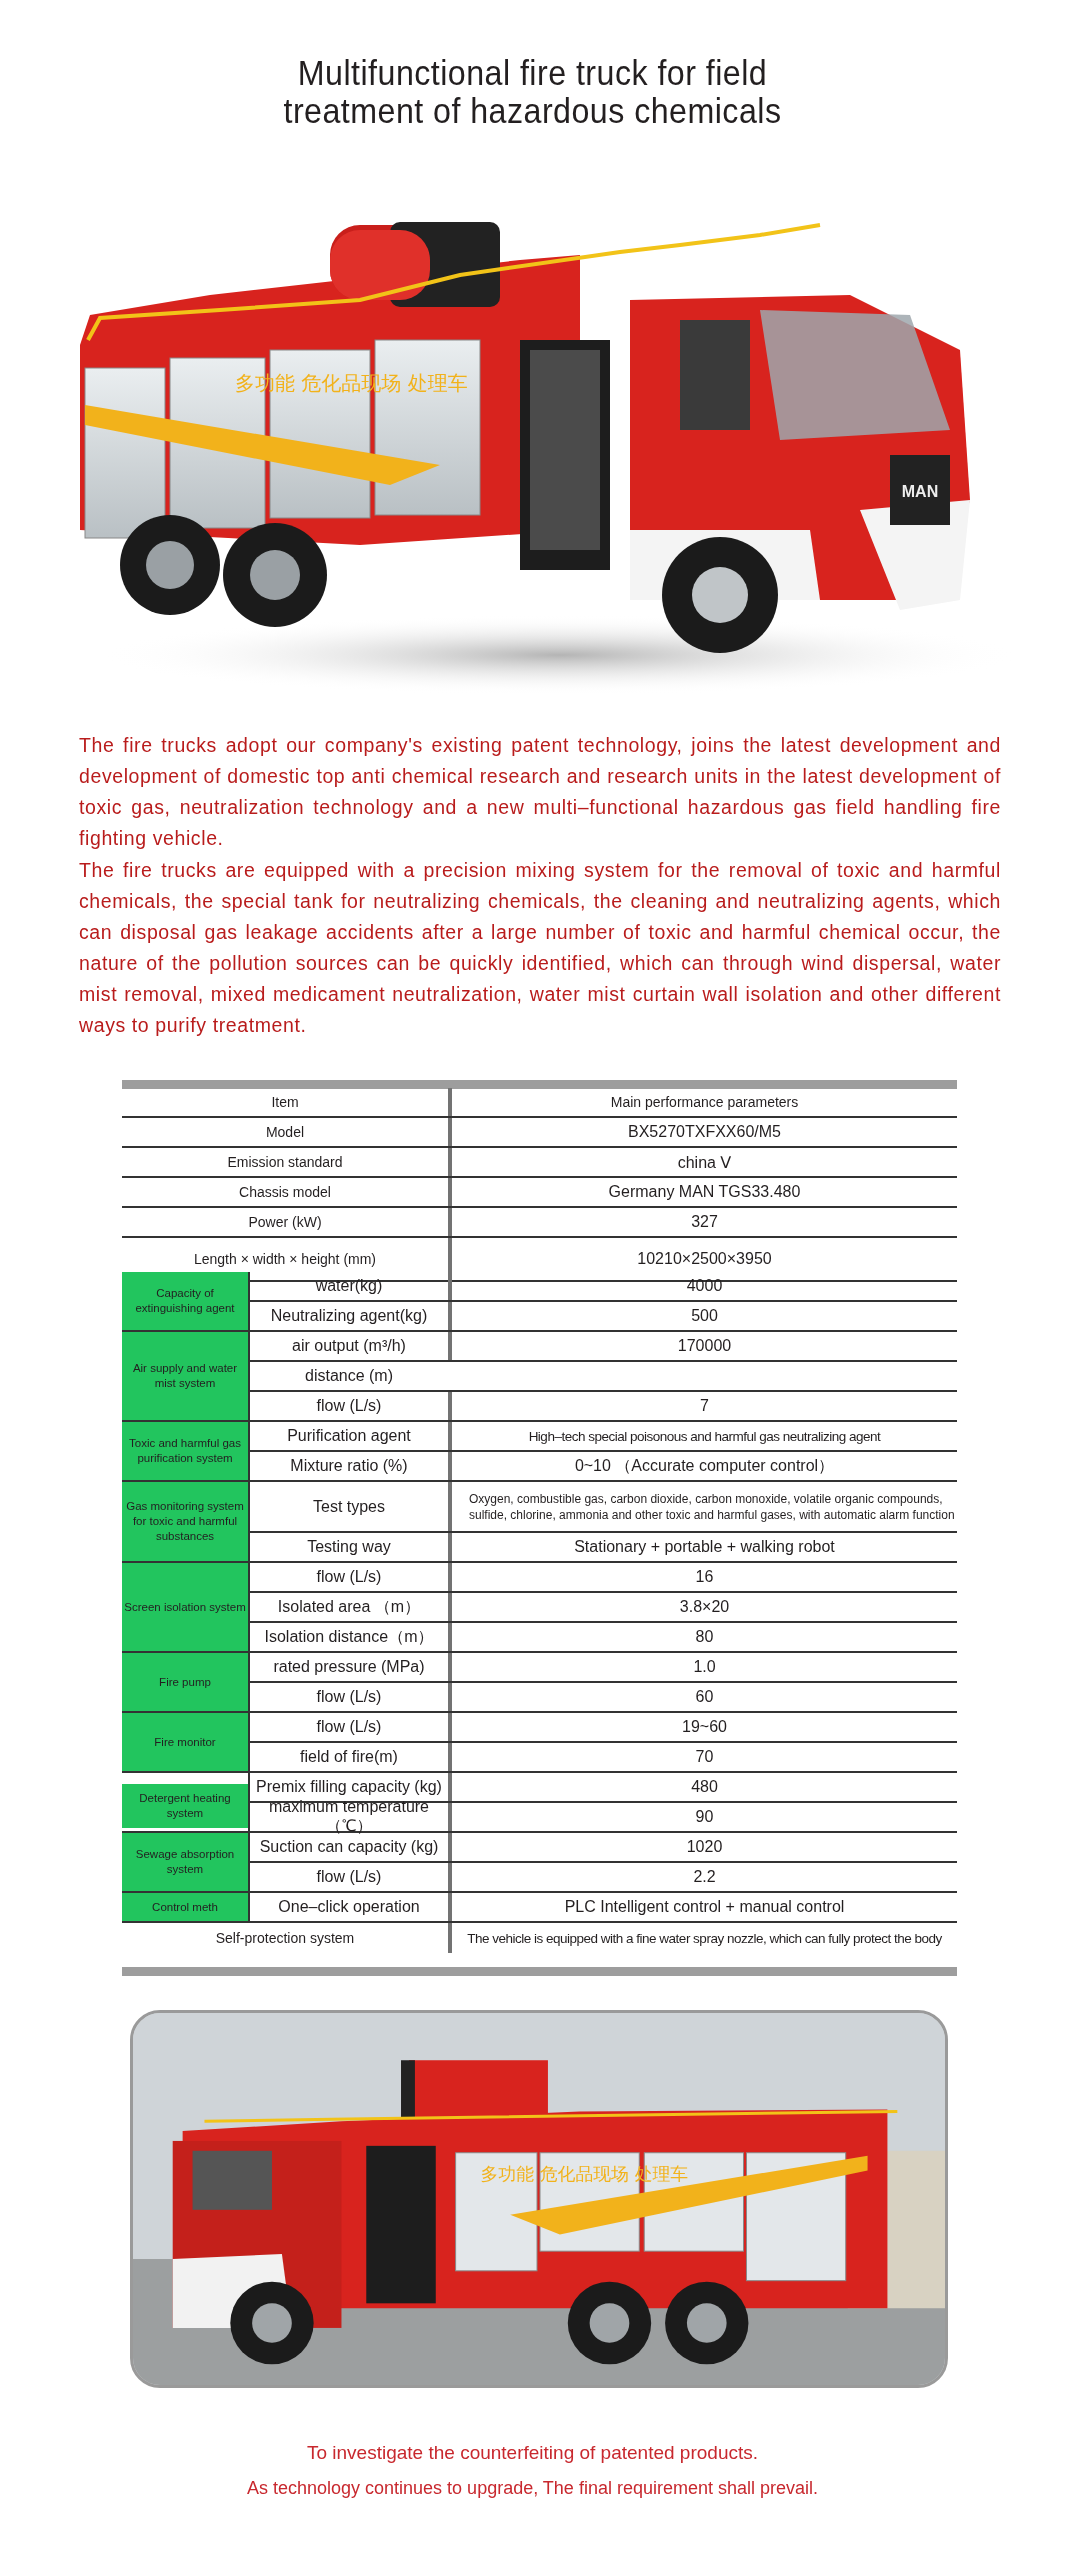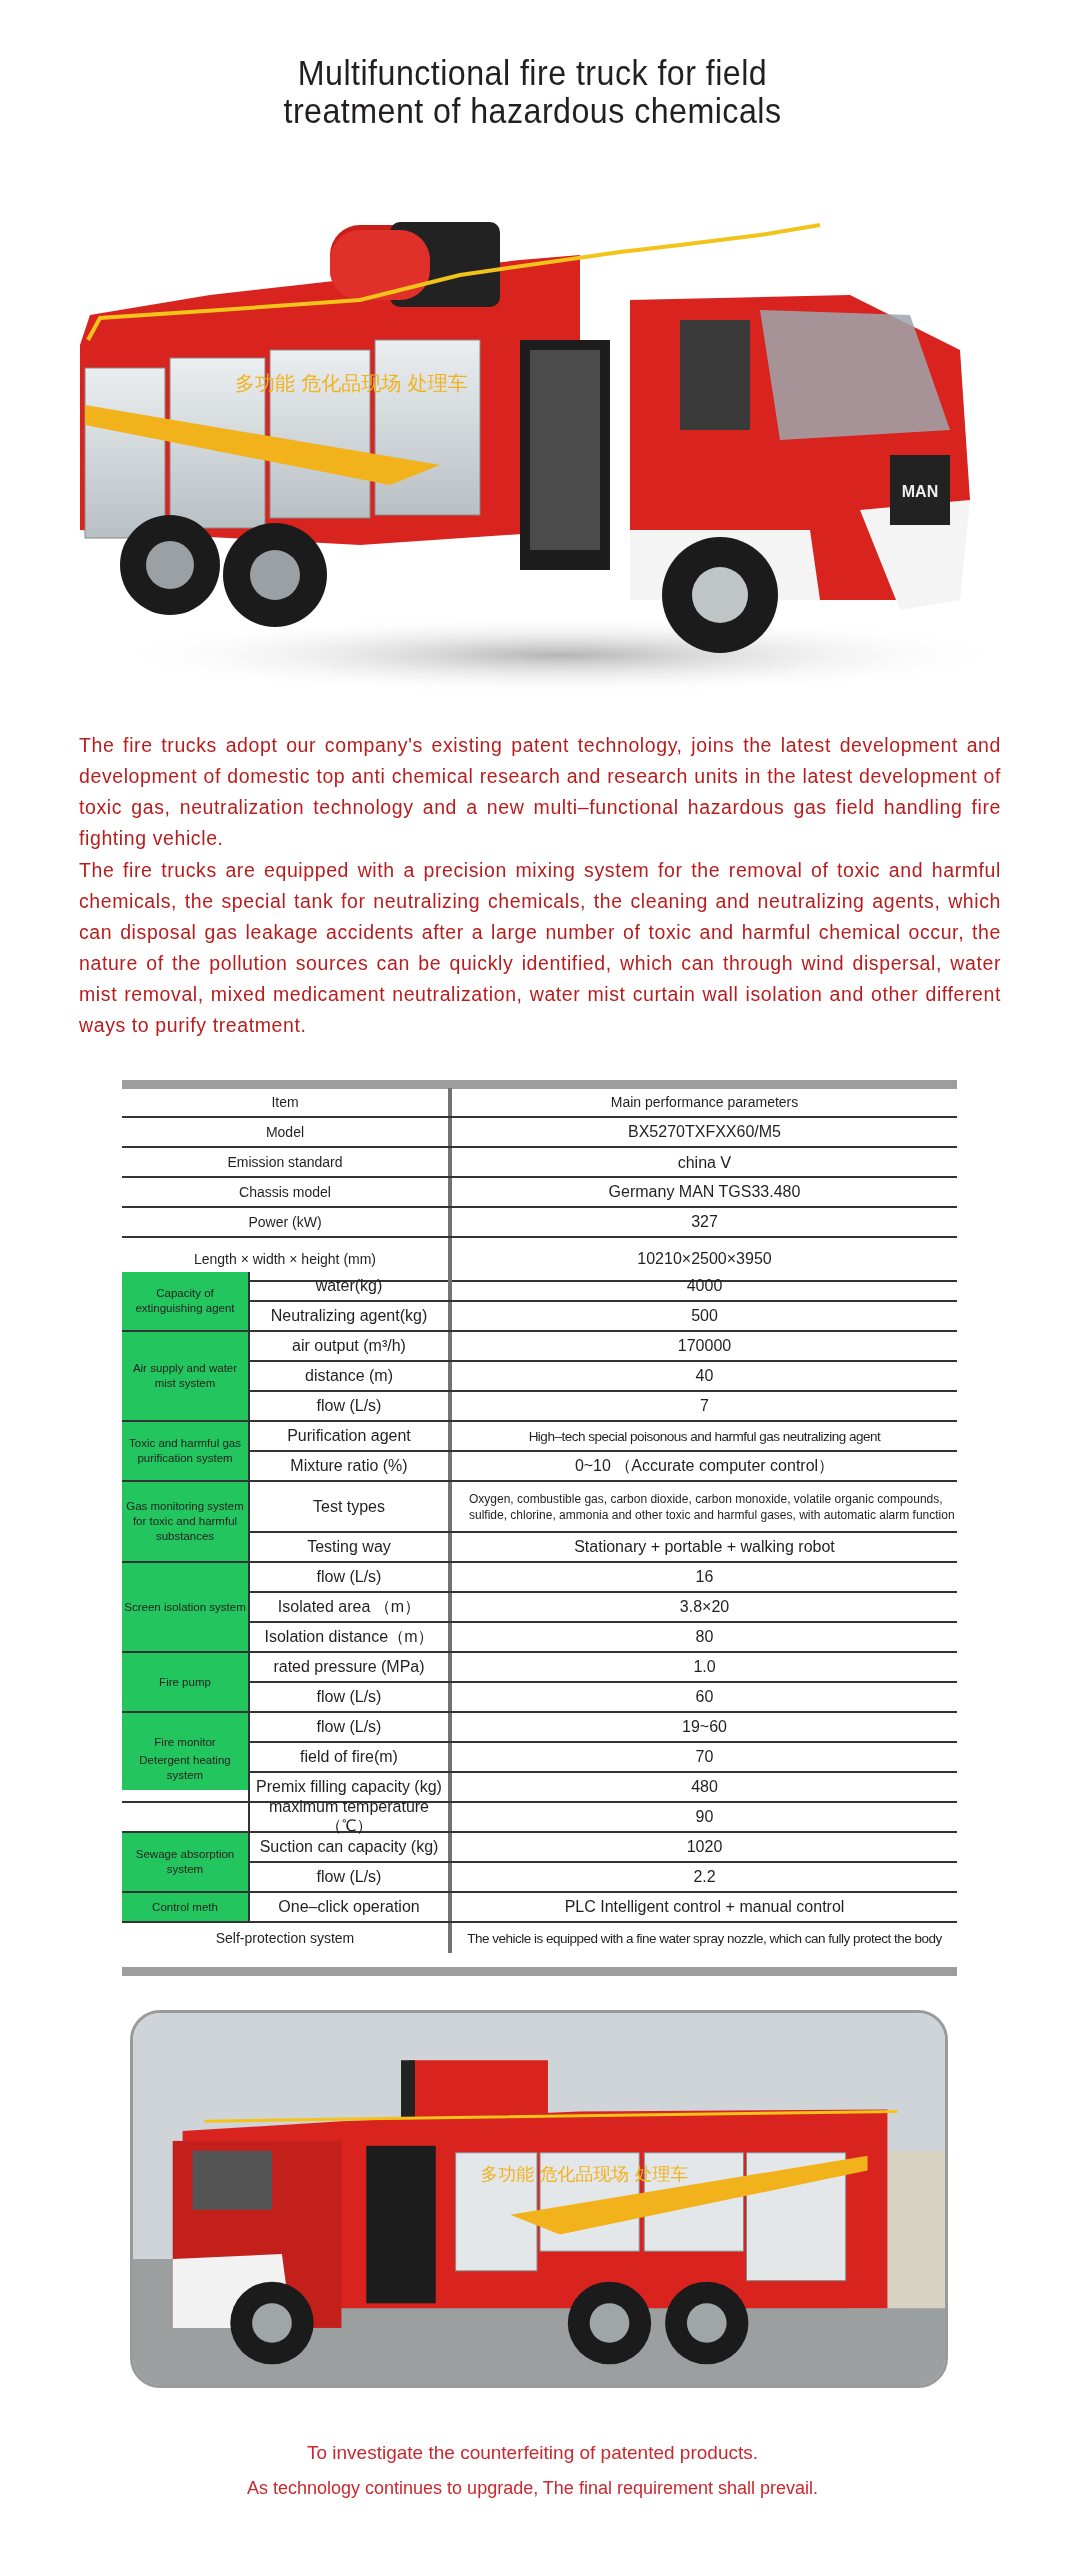--- a/index.html
+++ b/index.html
@@ -124,21 +124,20 @@
       <div class="cell c-sub">Neutralizing agent(kg)</div>
       <div class="cell c-val">500</div>
     </div>
     <div class="gcell" style="top: 184px; height: 58px;">Capacity of extinguishing agent</div>
     <div class="row" style="top: 244px; height: 30px;">
       <div class="cell c-sub">air output (m³/h)</div>
       <div class="cell c-val">170000</div>
     </div>
     <div class="row" style="top: 274px; height: 30px;">
       <div class="cell c-sub">distance (m)</div>
-      <div class="cell c-val">40</div>
     </div>
     <div class="row" style="top: 304px; height: 30px;">
       <div class="cell c-sub">flow (L/s)</div>
       <div class="cell c-val">7</div>
     </div>
     <div class="gcell" style="top: 244px; height: 88px;">Air supply and water mist system</div>
     <div class="row" style="top: 334px; height: 30px;">
       <div class="cell c-sub">Purification agent</div>
       <div class="cell c-val cond">High–tech special poisonous and harmful gas neutralizing agent</div>
     </div>
@@ -188,21 +187,21 @@
     </div>
     <div class="gcell" style="top: 625px; height: 58px;">Fire monitor</div>
     <div class="row" style="top: 685px; height: 30px;">
       <div class="cell c-sub">Premix filling capacity (kg)</div>
       <div class="cell c-val">480</div>
     </div>
     <div class="row" style="top: 715px; height: 30px;">
       <div class="cell c-sub">maximum temperature（℃）</div>
       <div class="cell c-val">90</div>
     </div>
-    <div class="gcell" style="top: 658px; height: 44px;">Detergent heating system</div>
+    <div class="gcell" style="top: 696px; height: 44px;">Detergent heating system</div>
     <div class="row" style="top: 745px; height: 30px;">
       <div class="cell c-sub">Suction can capacity (kg)</div>
       <div class="cell c-val">1020</div>
     </div>
     <div class="row" style="top: 775px; height: 30px;">
       <div class="cell c-sub">flow (L/s)</div>
       <div class="cell c-val">2.2</div>
     </div>
     <div class="gcell" style="top: 745px; height: 58px;">Sewage absorption system</div>
     <div class="row" style="top: 805px; height: 30px;">

